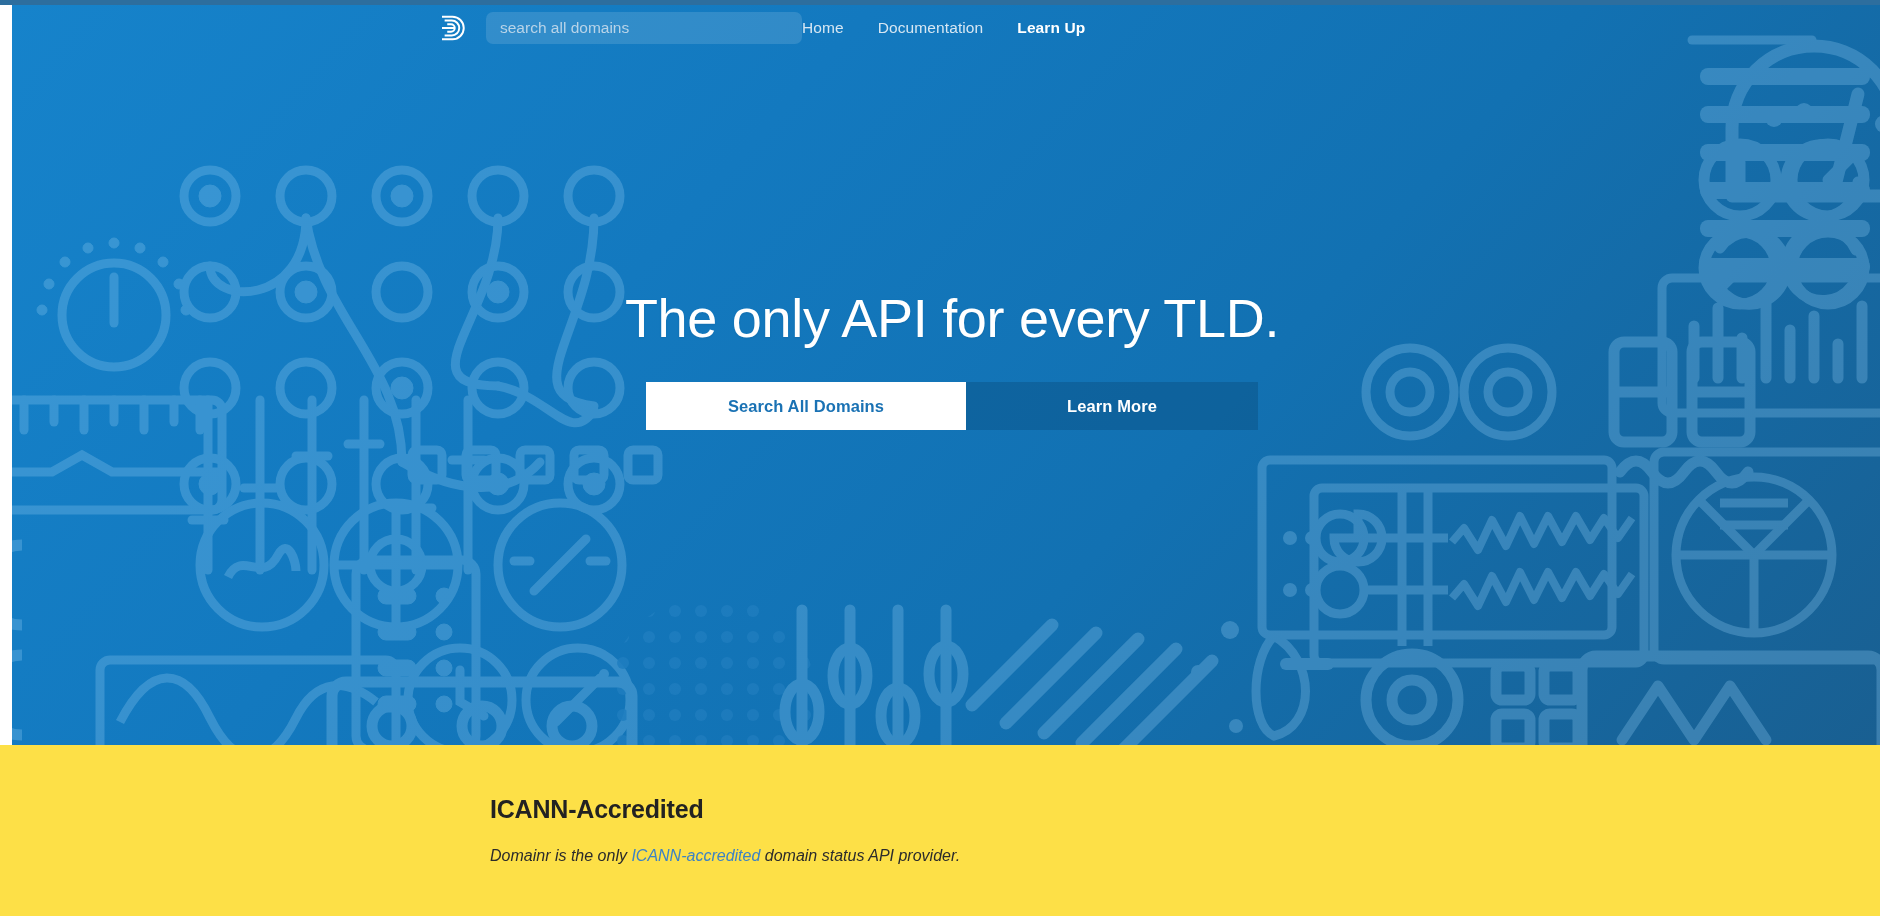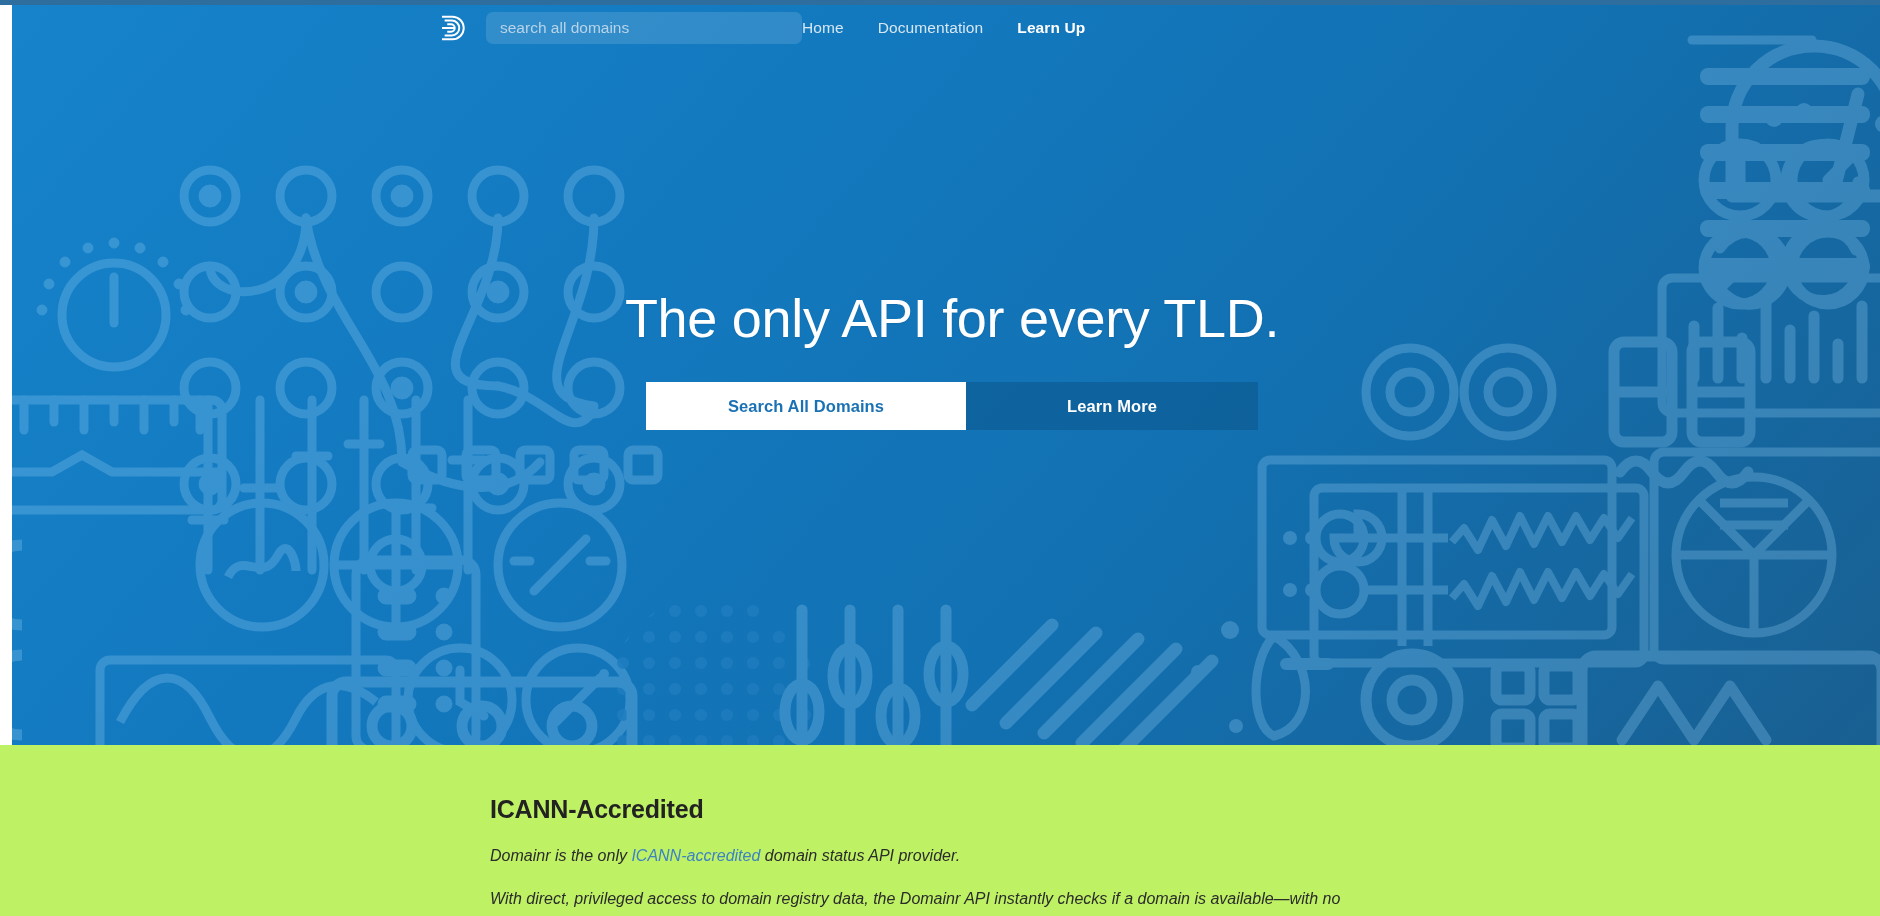--- a/index.html
+++ b/index.html
@@ -141,21 +141,21 @@
     width: 292px;
     background: rgba(8,62,105,0.30);
     color: #ffffff;
   }
 
   
   .content {
     position: absolute;
     top: 745px; left: 0;
     width: 1880px; height: 171px;
-    background: #bef264;
+    background: #fde047;
     z-index: 10;
   }
 
   .content-inner {
     margin-left: 490px;
     padding-top: 50px;
     width: 1000px;
   }
 
   .section-title {
@@ -531,17 +531,16 @@
       </div>
     </div>
   </div>
 
   <div class="content">
     <div class="content-inner">
       <h2 class="section-title">ICANN-Accredited</h2>
       <p class="body-text">
         <span>Domainr is the only </span><a class="inline-link" href="#">ICANN-accredited</a><span> domain status API provider.</span>
       </p>
-      <p class="body-text">With direct, privileged access to domain registry data, the Domainr API instantly checks if a domain is available—with no</p>
     </div>
   </div>
 
 </div>
 
 </body></html>

